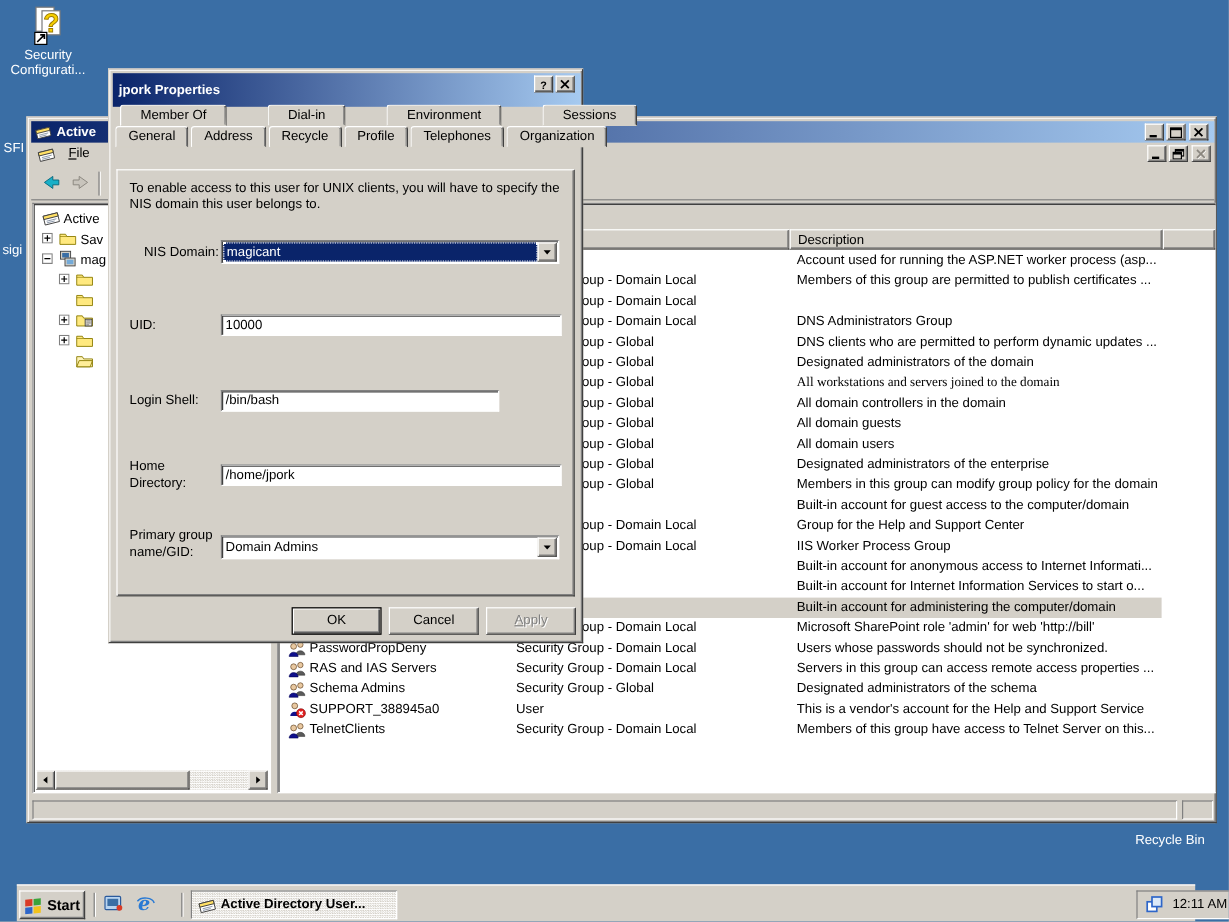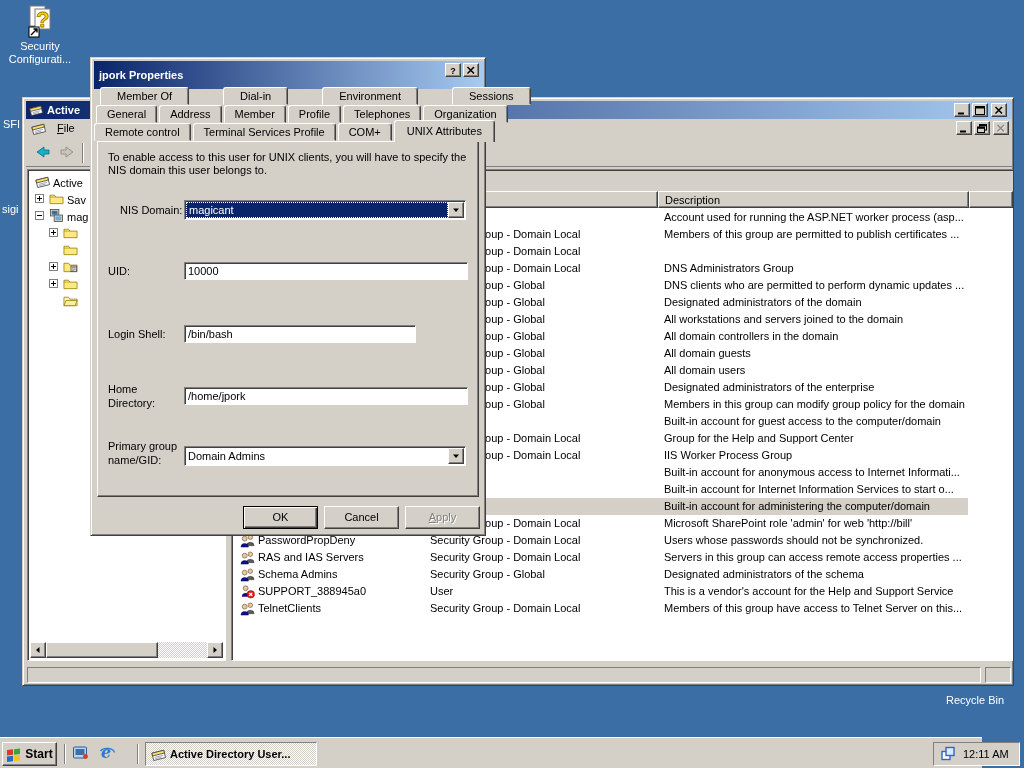--- a/index.html
+++ b/index.html
@@ -329,21 +329,21 @@
           <div class="list-row" style="top: 106px;">
             <span class="cell" style="left: 197px;">Security Group - Global</span>
             <span class="cell" style="left: 431px;">DNS clients who are permitted to perform dynamic updates ...</span>
           </div>
           <div class="list-row" style="top: 123px;">
             <span class="cell" style="left: 197px;">Security Group - Global</span>
             <span class="cell" style="left: 431px;">Designated administrators of the domain</span>
           </div>
           <div class="list-row" style="top: 140px;">
             <span class="cell" style="left: 197px;">Security Group - Global</span>
-            <span class="cell" style="left: 431px;">All workstations and servers joined to the domain</span>
+            <span class="cell" style="left: 431px; font-family: Liberation Serif, serif;">All workstations and servers joined to the domain</span>
           </div>
           <div class="list-row" style="top: 157px;">
             <span class="cell" style="left: 197px;">Security Group - Global</span>
             <span class="cell" style="left: 431px;">All domain controllers in the domain</span>
           </div>
           <div class="list-row" style="top: 174px;">
             <span class="cell" style="left: 197px;">Security Group - Global</span>
             <span class="cell" style="left: 431px;">All domain guests</span>
           </div>
           <div class="list-row" style="top: 191px;">
@@ -481,30 +481,24 @@
 
   <div class="tab-row tab-row-0" id="tab-row-0" style="left:9px;top:29px;gap:34px;">
       <div class="tab">Member Of</div>
       <div class="tab">Dial-in</div>
       <div class="tab">Environment</div>
       <div class="tab">Sessions</div>
     </div>
   <div class="tab-row" id="tab-row-1" style="left:5px;top:47px;">
       <div class="tab">General</div>
       <div class="tab">Address</div>
-      <div class="tab">Member</div>
+      <div class="tab">Recycle</div>
       <div class="tab">Profile</div>
       <div class="tab">Telephones</div>
       <div class="tab">Organization</div>
-    </div>
-  <div class="tab-row" id="tab-row-2" style="left:3px;top:65px;">
-      <div class="tab">Remote control</div>
-      <div class="tab">Terminal Services Profile</div>
-      <div class="tab">COM+</div>
-      <div class="tab active">UNIX Attributes</div>
     </div>
 
   <div class="abs raised" style="left:6px;top:83px;width:382px;height:356px;">
     <div class="abs" style="left:10px;top:9px;width:366px;line-height:13px;">To enable access to this user for UNIX clients, you will have to specify the NIS domain this user belongs to.</div>
 
     <div class="abs" style="left:10px;top:62px;margin-left:12px;">NIS Domain:</div>
     <div class="combo" style="left:86px;top:58px;width:282px;">
       <div class="combo-inner sel">magicant</div>
       <div class="combo-btn raised" style="right:1px;top:1px;">
           <span class="g icon">
@@ -541,21 +535,21 @@
           </span>
         </div>
     </div>
   </div>
 
   <div class="btn btn-default" style="left:152px;top:448px;">OK</div>
   <div class="btn" style="left:233px;top:448px;">Cancel</div>
   <div class="btn btn-disabled" style="left:314px;top:448px;"><span class="uf">Apply</span></div>
 </div>
 
-<div class="abs" id="taskbar" style="left:0;top:737px;width:982px;height:31px;background:#D4D0C8;border-top:1px solid #FFFFFF;z-index:100;">
+<div class="abs" id="taskbar" style="left:14px;top:737px;width:982px;height:31px;background:#D4D0C8;border-top:1px solid #FFFFFF;z-index:100;">
   <div class="abs raised" style="left:2px;top:4px;width:55px;height:24px;display:flex;align-items:center;justify-content:center;gap:3px;">
     <span class="icon" style="width:16px;height:16px;">
         <svg viewBox="0 0 16 16">
           <g transform="skewY(-6) translate(0,1)">
             <rect x="1" y="3" width="6" height="5.5" fill="#D93B26"></rect>
             <rect x="8" y="3" width="6" height="5.5" fill="#3BA33B"></rect>
             <rect x="1" y="9.5" width="6" height="5.5" fill="#2E66C9"></rect>
             <rect x="8" y="9.5" width="6" height="5.5" fill="#F3C21B"></rect>
           </g>
         </svg>

